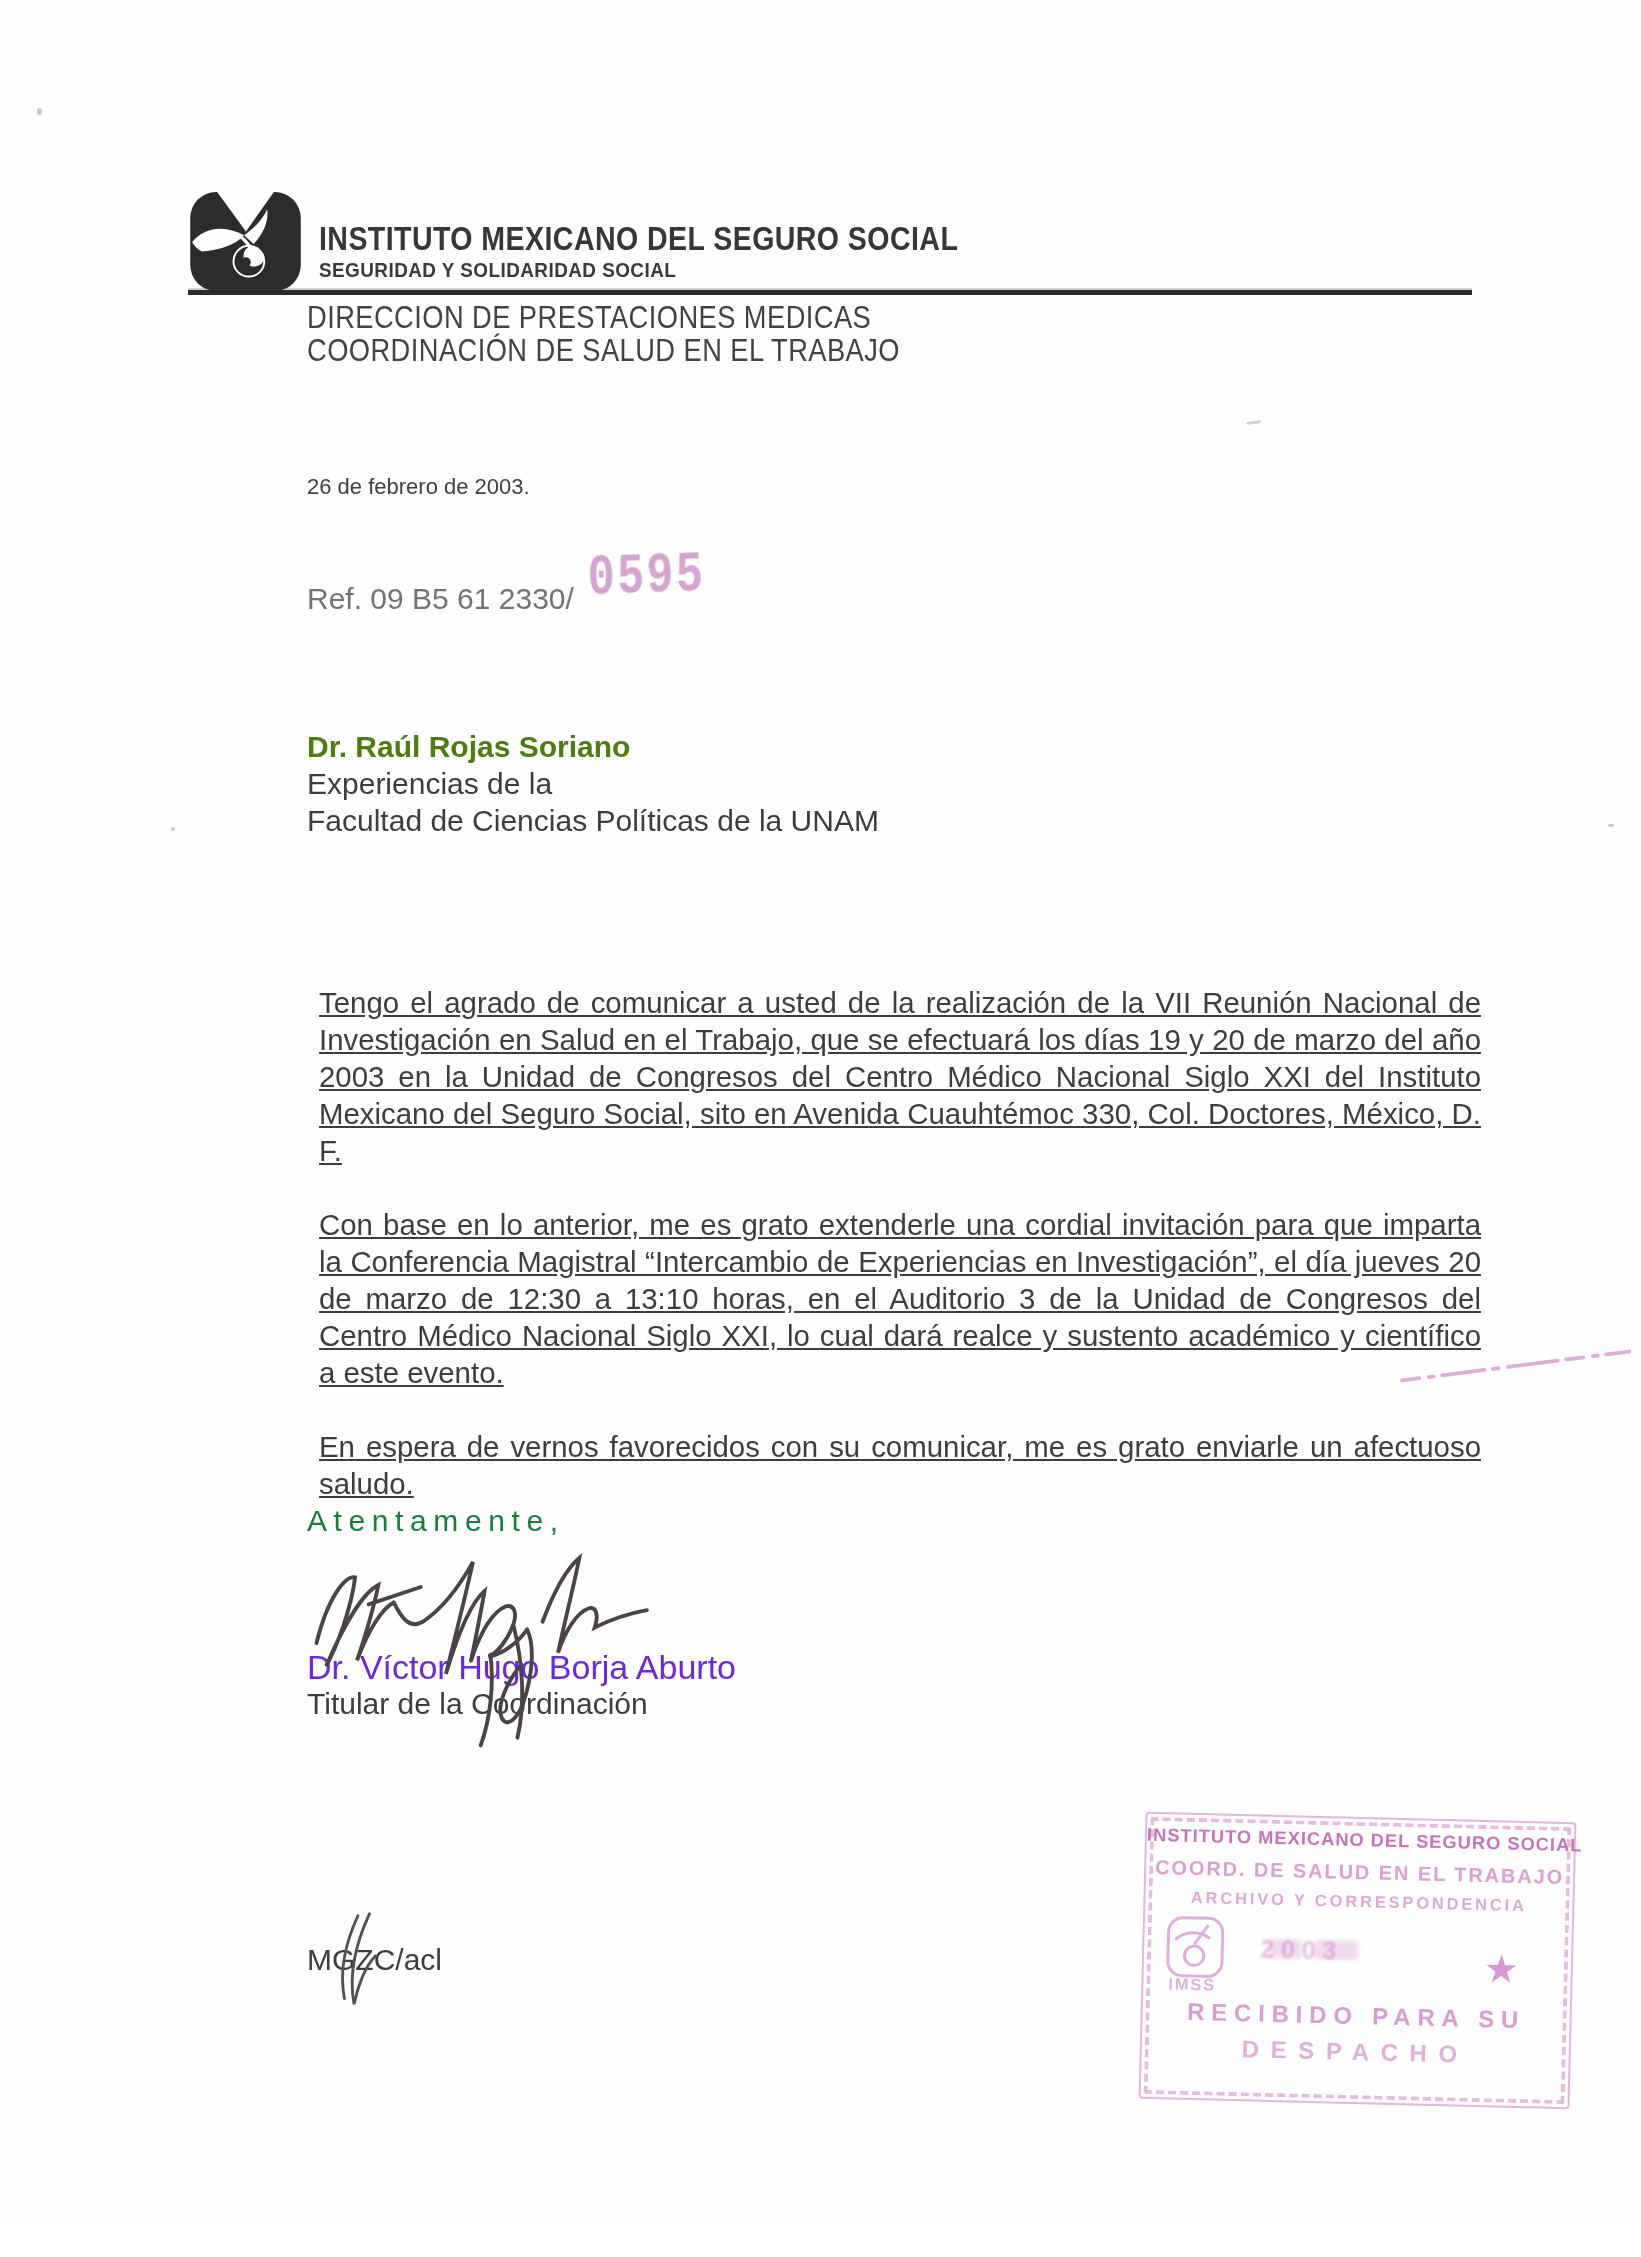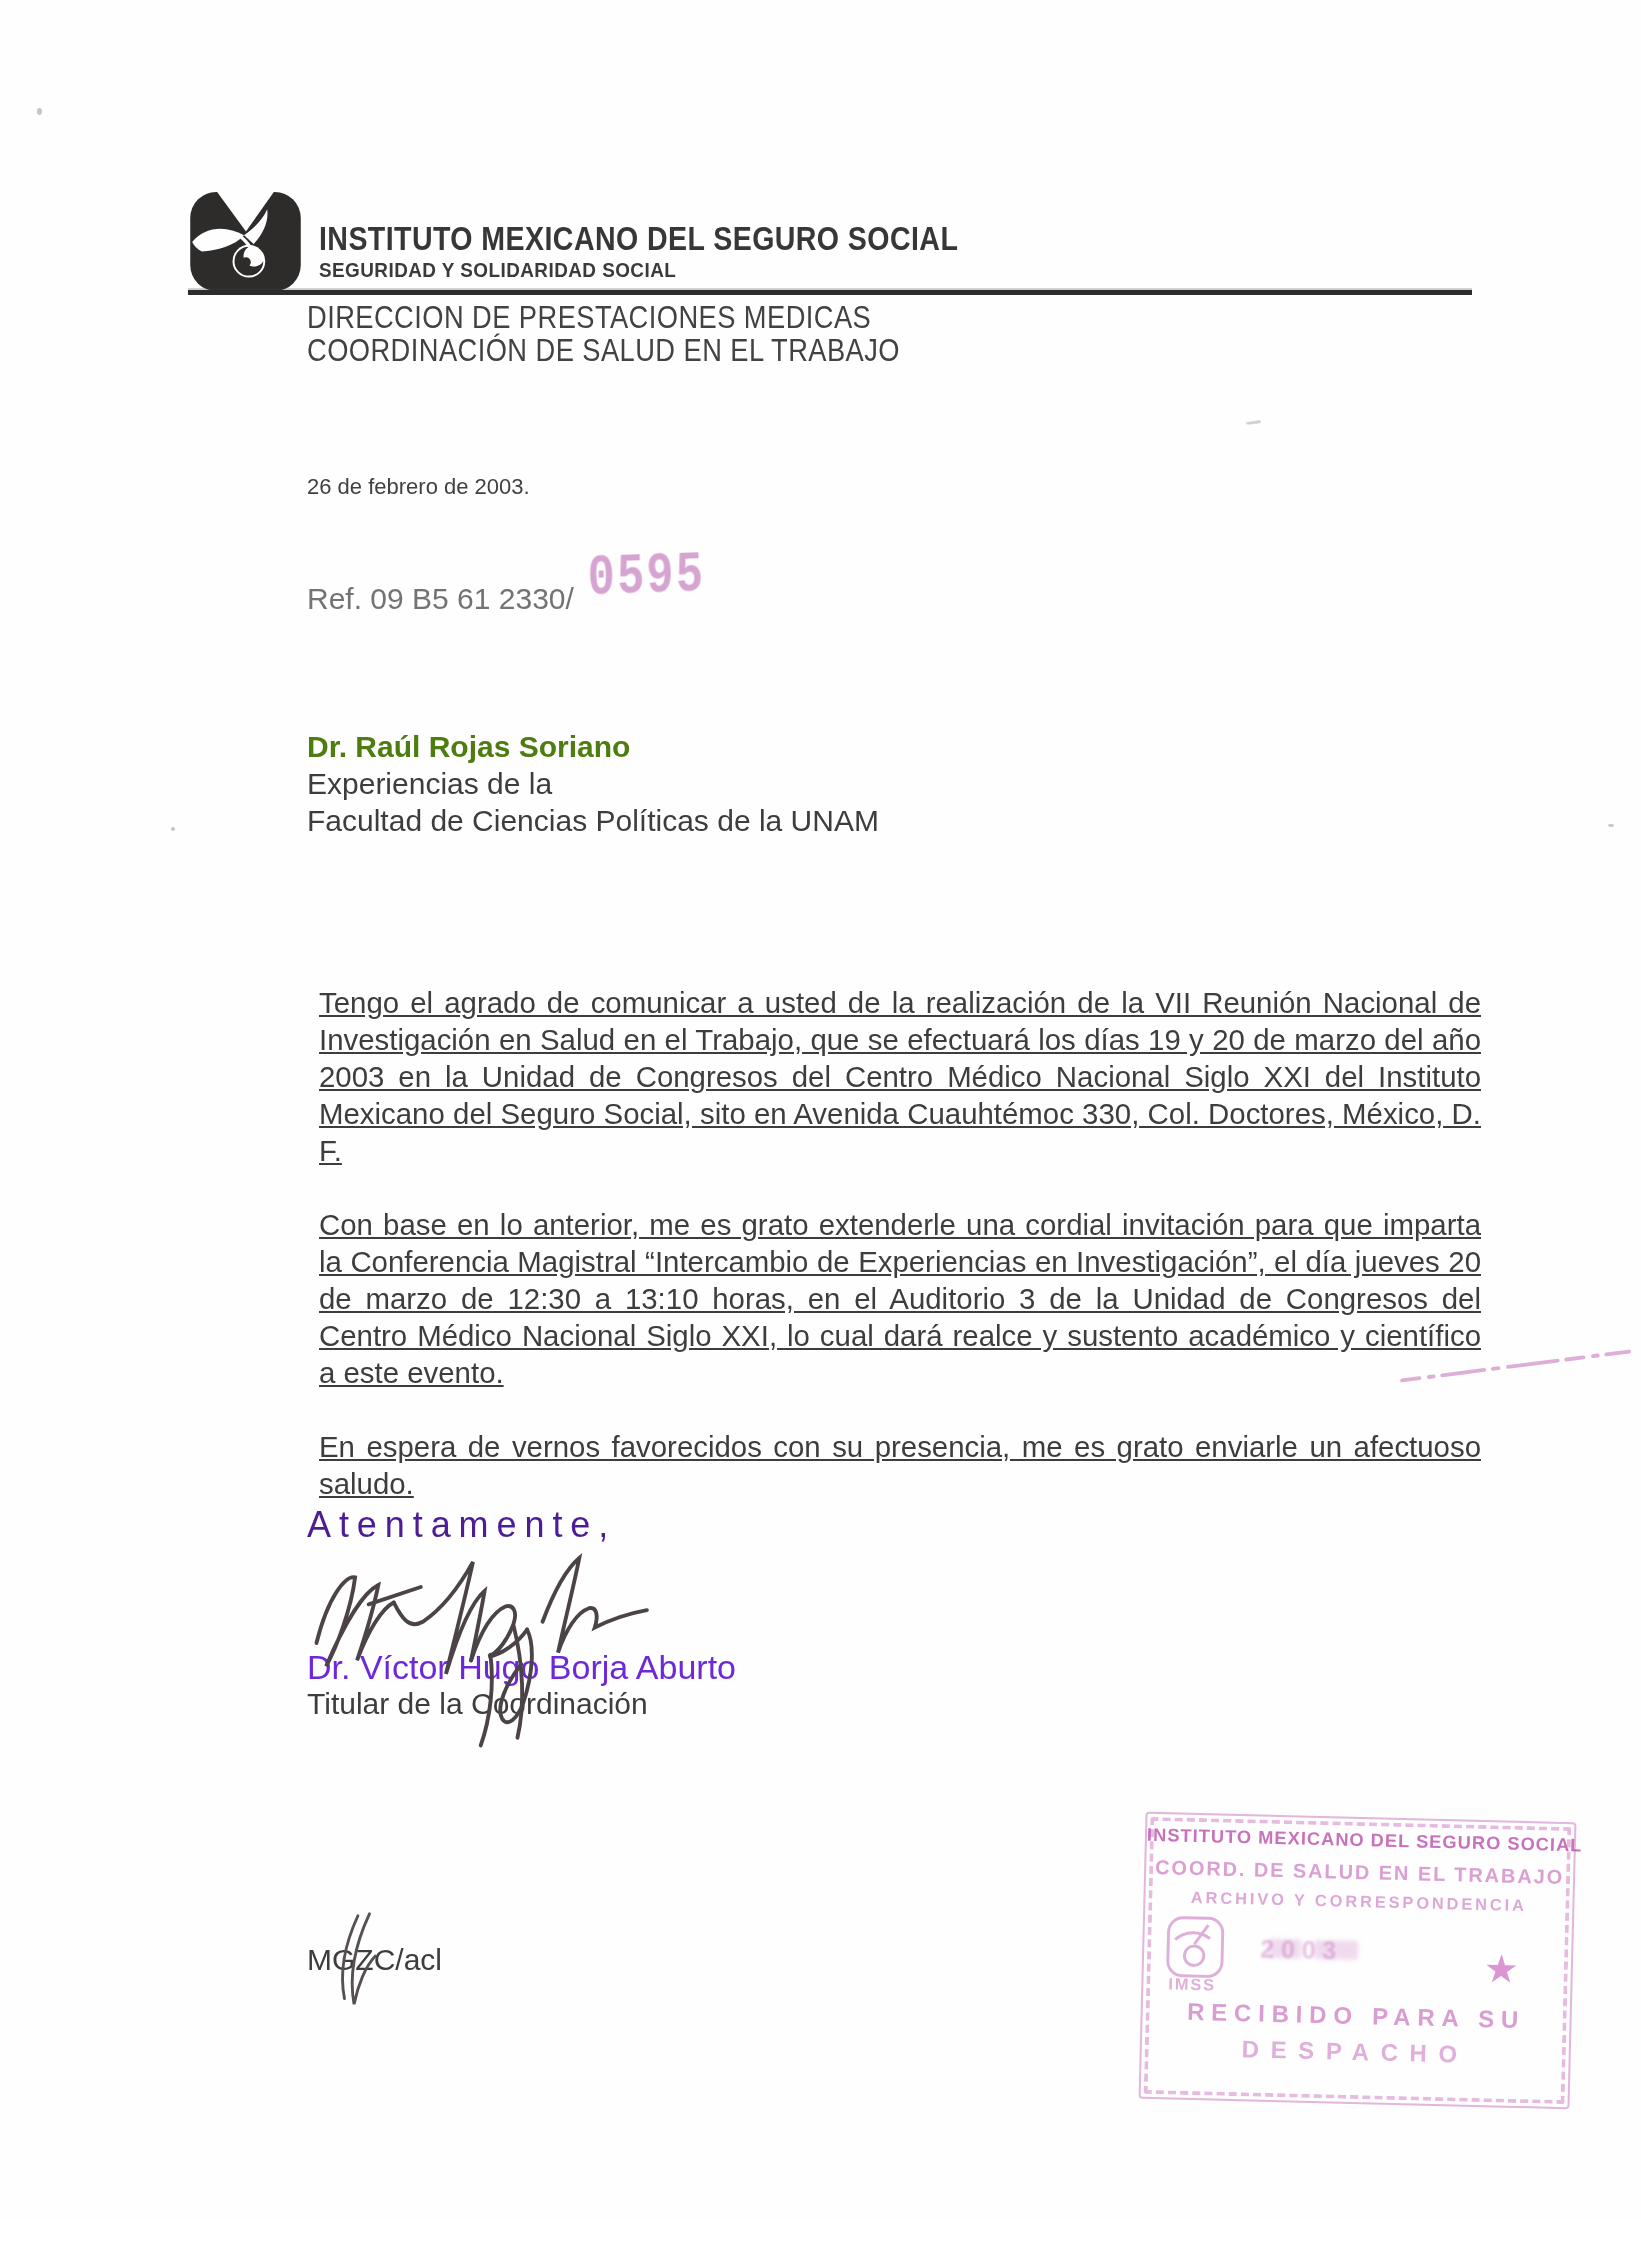--- a/index.html
+++ b/index.html
@@ -48,21 +48,21 @@
   .body-text {
     position:absolute; left:307px; top:984px; width:1174px;
     font-size:29.4px; line-height:37px; text-align:justify; color:#3d3d3d;
   }
   .body-text p { margin:0 0 37px 12px;text-decoration:underline; }
 
   
   .pen-marks { position:absolute; left:1398px; top:1340px; width:243px; height:50px; }
 
   
-  .closing { position:absolute; left:307px; top:1504px; font-size:36px; letter-spacing:.22em; color:#4c1d95; }
+  .closing { position:absolute; left:307px; top:1504px; font-size:30px; letter-spacing:.22em; color:#15803d; }
   .signer-name  { position:absolute; left:307px; top:1648px; font-size:34px; font-weight:normal; color:#6d28d9; }
   .signer-title { position:absolute; left:307px; top:1687px; font-size:30px; color:#3d3d3d; }
   .signature { position:absolute; left:301px; top:1529px; width:372px; height:230px; z-index:3; }
   .initials { position:absolute; left:307px; top:1943px; font-size:30px; color:#3d3d3d; }
   .rubric { position:absolute; left:321px; top:1910px; width:70px; height:100px; z-index:3; }
 
   
   .rstamp {
     position:absolute; left:1142px; top:1817px; width:427px; height:283px;
     transform:rotate(1.4deg); color:#c76dbd;
@@ -123,21 +123,21 @@
 
   <div class="recipient">
     <div class="name">Dr. Raúl Rojas Soriano</div>
     <div>Experiencias de la</div>
     <div>Facultad de Ciencias Políticas de la UNAM</div>
   </div>
 
   <div class="body-text">
     <p>Tengo el agrado de comunicar a usted de la realización de la VII Reunión Nacional de Investigación en Salud en el Trabajo, que se efectuará los días 19 y 20 de marzo del año 2003 en la Unidad de Congresos del Centro Médico Nacional Siglo XXI del Instituto Mexicano del Seguro Social, sito en Avenida Cuauhtémoc 330, Col. Doctores, México, D. F.</p>
     <p>Con base en lo anterior, me es grato extenderle una cordial invitación para que imparta la Conferencia Magistral “Intercambio de Experiencias en Investigación”, el día jueves 20 de marzo de 12:30 a 13:10 horas, en el Auditorio 3 de la Unidad de Congresos del Centro Médico Nacional Siglo XXI, lo cual dará realce y sustento académico y científico a este evento.</p>
-    <p>En espera de vernos favorecidos con su presencia, me es grato enviarle un afectuoso saludo.</p>
+    <p>En espera de vernos favorecidos con su comunicar, me es grato enviarle un afectuoso saludo.</p>
   </div>
 
   <svg class="pen-marks" viewBox="0 0 252 52" aria-hidden="true">
     <path d="M4,42 L240,12" fill="none" stroke="rgba(188,96,178,.5)" stroke-width="4" stroke-dasharray="18 10 5 9 44 9 6 10 52 9" stroke-linecap="round"></path>
   </svg>
 
   <div class="closing">Atentamente,</div>
   <div class="signer-name">Dr. Víctor Hugo Borja Aburto</div>
   <div class="signer-title">Titular de la Coordinación</div>
 

